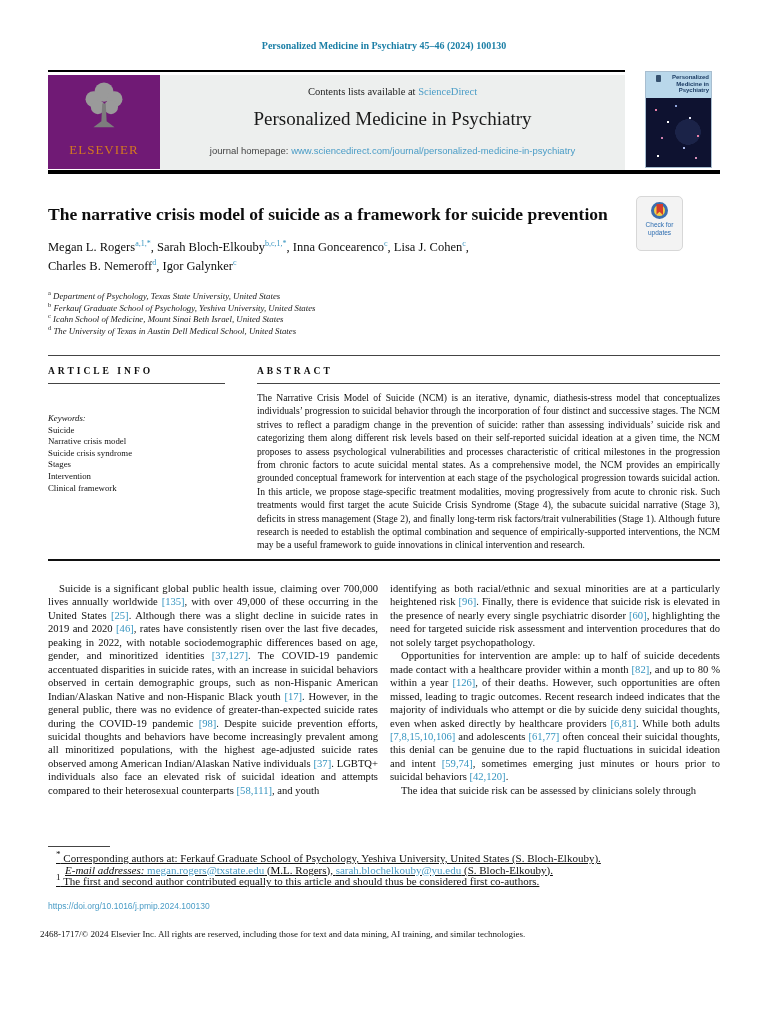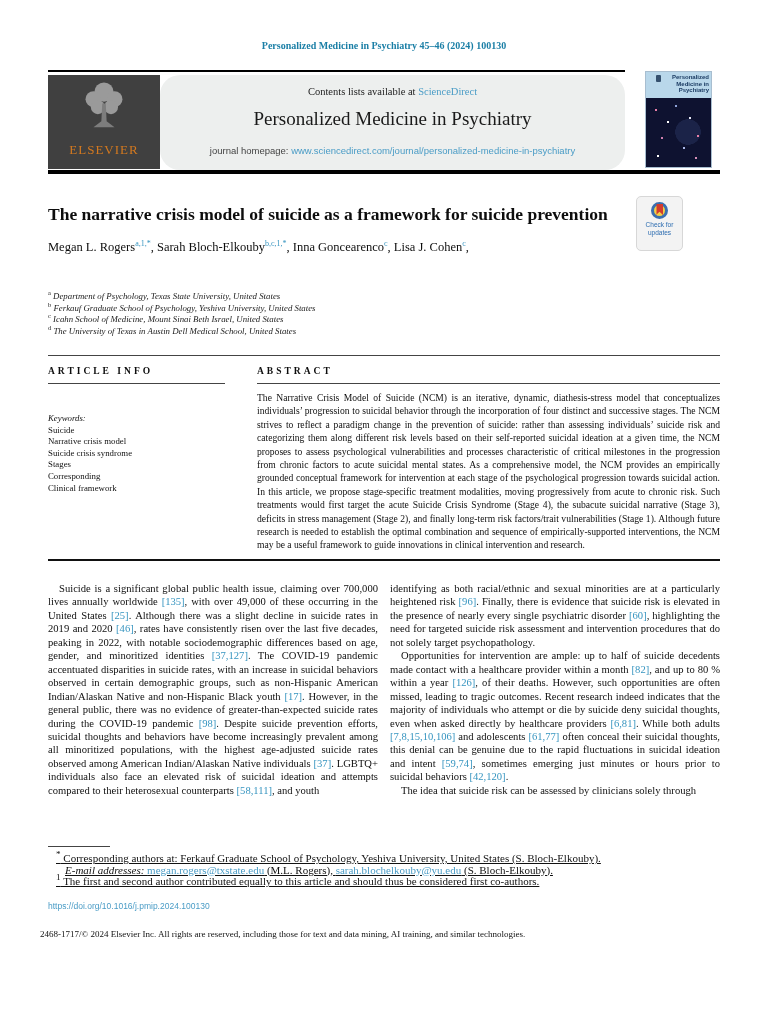--- a/index.html
+++ b/index.html
@@ -13,25 +13,25 @@
   #page{position:relative;width:768px;height:1024px;background:#fff;
         font-family:"Liberation Serif",serif;color:#111;overflow:hidden;}
   .abs{position:absolute;}
 
   
   .top-citation{top:40px;left:48px;width:672px;text-align:center;
     font-size:10px;font-weight:bold;color:var(--accent);}
 
   
   .banner{left:48px;top:70px;width:577px;height:100px;border-top:2.5px solid #000;background:#fff;}
-  .logo-area{position:absolute;left:0;top:3px;width:112px;height:94px;background:#404040;
+  .logo-area{position:absolute;left:0;top:3px;width:112px;height:94px;background:#701a75;
     display:flex;flex-direction:column;align-items:center;justify-content:flex-start;padding-top:4px;}
   .elsevier-wordmark{font-size:13px;letter-spacing:1px;color:var(--elsevier-orange);
     font-family:"Liberation Serif",serif;margin-top:1px;}
-  .banner-center{position:absolute;left:112px;right:0;top:3px;bottom:0;background:#edefee;text-align:center;border-radius:20px;}
+  .banner-center{position:absolute;left:112px;right:0;top:3px;bottom:0;background:#edefee;text-align:center;}
   .contents-line{margin-top:11px;font-size:10.5px;color:#222;}
   .sciencedirect-link{color:var(--link);}
   .journal-title-banner{margin-top:11px;font-size:19px;color:#1a1a1a;}
   .homepage-line{margin-top:15px;font-size:9.5px;font-family:"Liberation Sans",sans-serif;color:#444;}
   .homepage-link{color:var(--link);}
 
   
   .cover{left:645px;top:71px;width:67px;height:97px;border:1px solid #a8bed0;}
   .cover-head{height:26px;background:#b9d7ea;display:flex;align-items:flex-start;justify-content:flex-end;padding:2px 2px 0 2px;}
   .cover-mark{width:5px;height:7px;background:#35506e;margin-right:2px;margin-top:1px;border-radius:1px;}
@@ -143,41 +143,42 @@
 
   <div class="abs badge">
     <div class="badge-circle">
       <div class="badge-mark"></div>
     </div>
     <div class="badge-text">Check for updates</div>
   </div>
 
   <div class="abs authors">
     <div>Megan L. Rogers<sup class="sup-accent">a,1,*</sup>, Sarah Bloch-Elkouby<sup class="sup-accent">b,c,1,*</sup>, Inna Goncearenco<sup class="sup-accent">c</sup>, Lisa J. Cohen<sup class="sup-accent">c</sup>,</div>
+    <div>Charles B. Nemeroff<sup class="sup-accent">d</sup>, Igor Galynker<sup class="sup-accent">c</sup></div>
   </div>
 
   <div class="abs affiliations">
     <div><sup>a</sup><span> Department of Psychology, Texas State University, United States</span></div>
     <div><sup>b</sup><span> Ferkauf Graduate School of Psychology, Yeshiva University, United States</span></div>
     <div><sup>c</sup><span> Icahn School of Medicine, Mount Sinai Beth Israel, United States</span></div>
     <div><sup>d</sup><span> The University of Texas in Austin Dell Medical School, United States</span></div>
   </div>
 
   <div class="abs rule-1"></div>
 
   <div class="abs info-col">
     <div class="col-heading">ARTICLE INFO</div>
     <div class="heading-rule"></div>
     <div class="keywords">
       <div class="kw-label">Keywords:</div>
       <div>Suicide</div>
       <div>Narrative crisis model</div>
       <div>Suicide crisis syndrome</div>
       <div>Stages</div>
-      <div>Corresponding</div>
+      <div>Intervention</div>
       <div>Clinical framework</div>
     </div>
   </div>
 
   <div class="abs abs-col">
     <div class="col-heading">ABSTRACT</div>
     <div class="heading-rule"></div>
     <div class="abs-text">The Narrative Crisis Model of Suicide (NCM) is an iterative, dynamic, diathesis-stress model that conceptualizes individuals’ progression to suicidal behavior through the incorporation of four distinct and successive stages. The NCM strives to reflect a paradigm change in the prevention of suicide: rather than assessing individuals’ suicide risk and categorizing them along different risk levels based on their self-reported suicidal ideation at a given time, the NCM proposes to assess psychological vulnerabilities and processes characteristic of critical milestones in the progression from chronic factors to acute suicidal mental states. As a comprehensive model, the NCM provides an empirically grounded conceptual framework for intervention at each stage of the psychological progression towards suicidal action. In this article, we propose stage-specific treatment modalities, moving progressively from acute to chronic risk. Such treatments would first target the acute Suicide Crisis Syndrome (Stage 4), the subacute suicidal narrative (Stage 3), deficits in stress management (Stage 2), and finally long-term risk factors/trait vulnerabilities (Stage 1). Although future research is needed to establish the optimal combination and sequence of empirically-supported interventions, the NCM may be a useful framework to guide innovations in clinical intervention and research.</div>
   </div>
 

